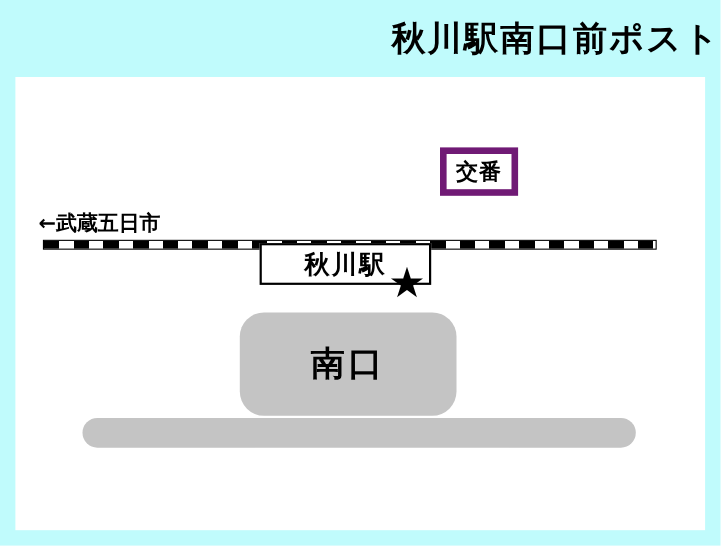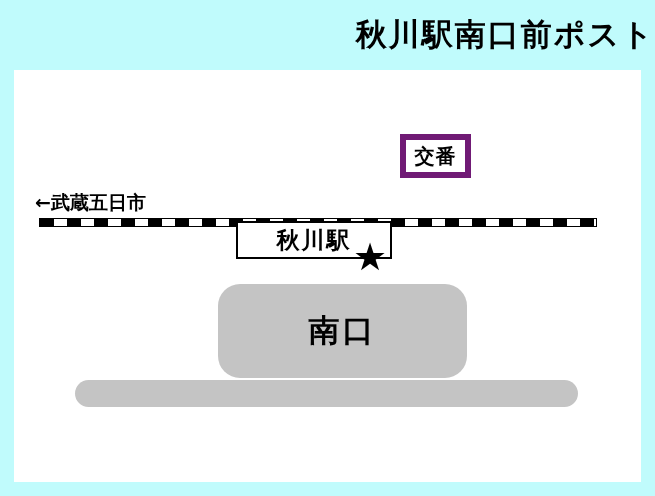--- a/index.html
+++ b/index.html
@@ -107,21 +107,21 @@
     top: 310px;
     width: 503px;
     height: 27px;
     background: #c4c4c4;
     border-radius: 14px;
   }
   .south-exit {
     position: absolute;
     left: 204px;
     top: 214px;
-    width: 249px;
+    width: 197px;
     height: 94px;
     background: #c4c4c4;
     border-radius: 22px;
     display: flex;
     align-items: center;
     justify-content: center;
     font-size: 31px;
     font-weight: bold;
     letter-spacing: 3px;
   }

